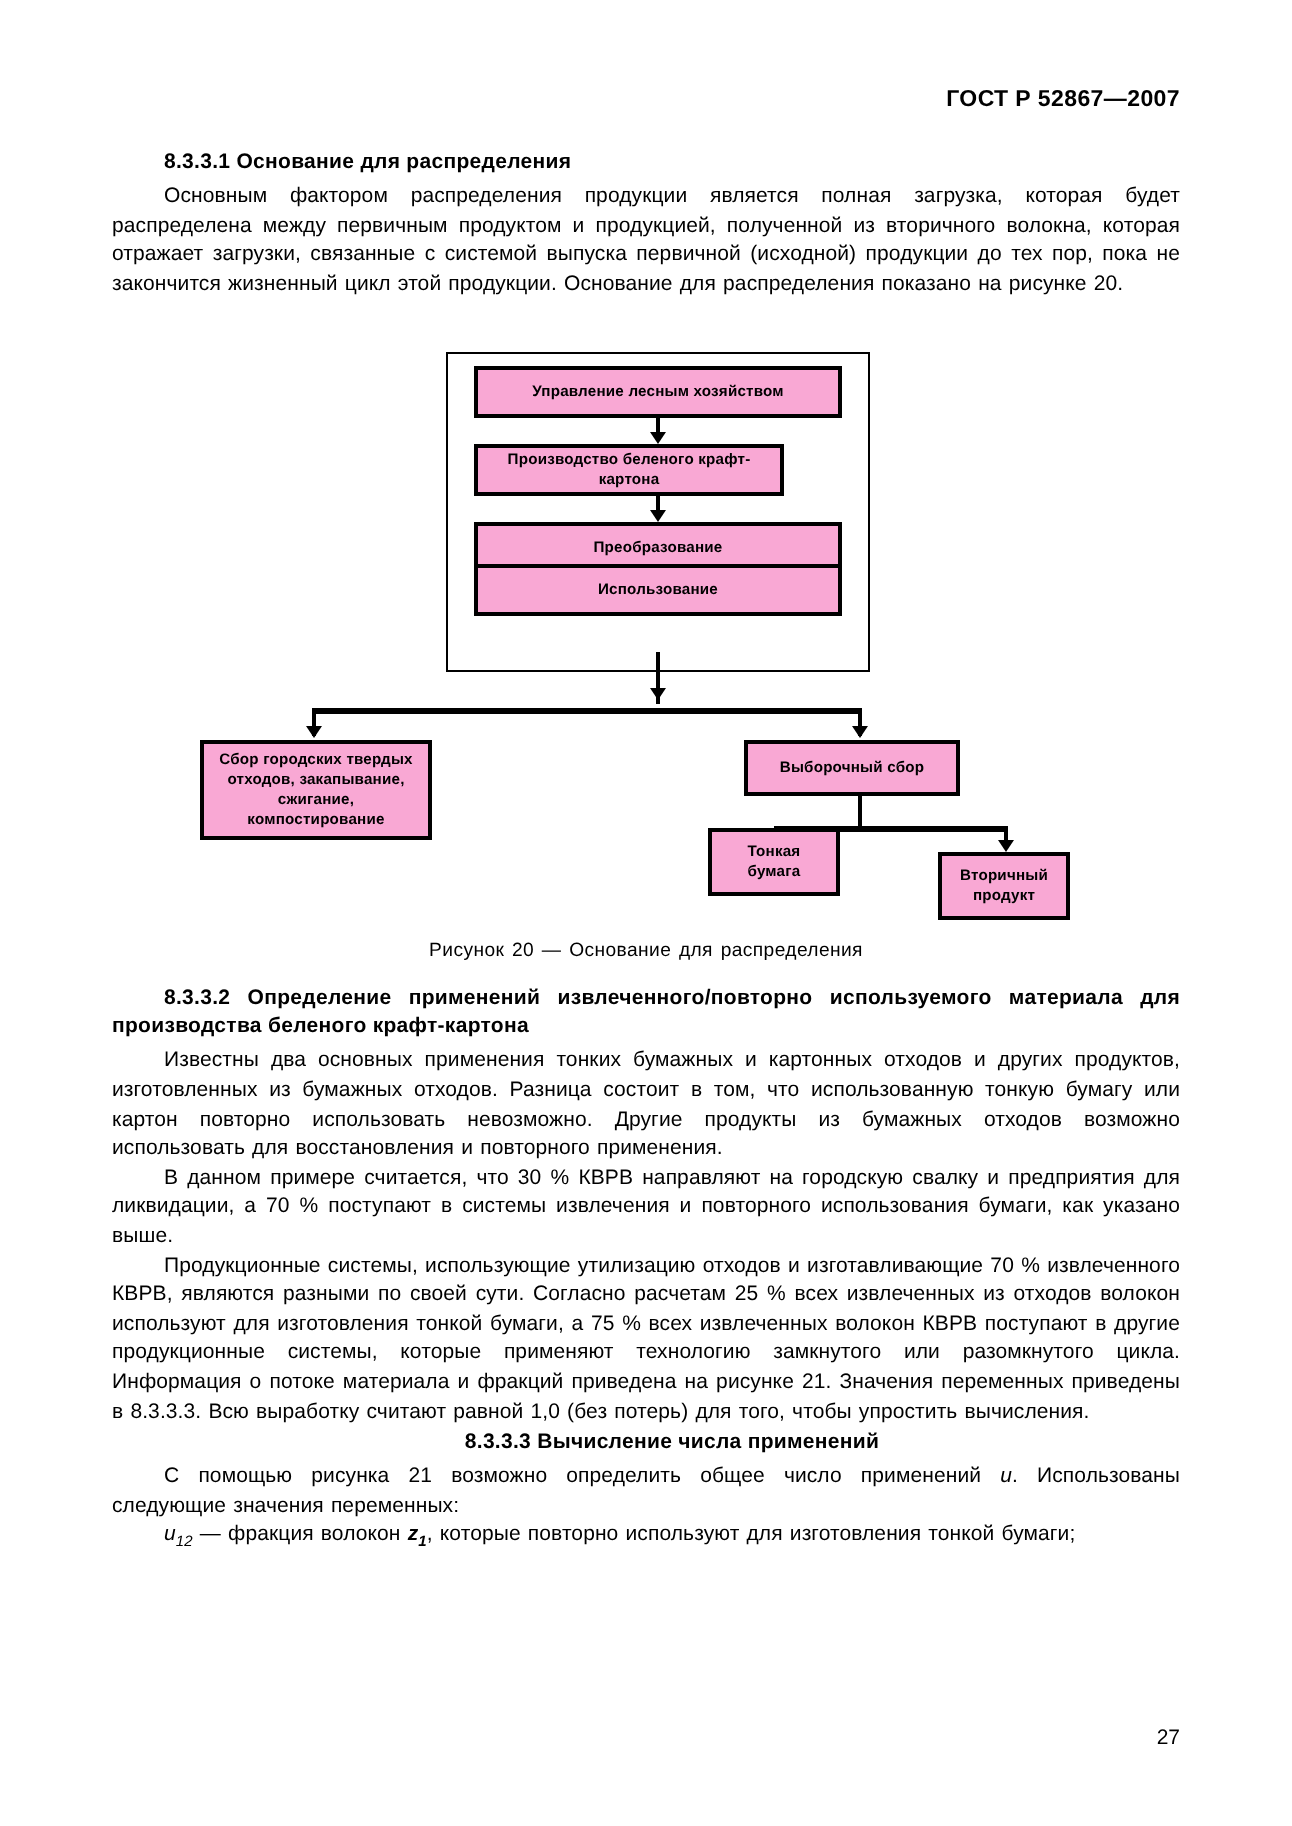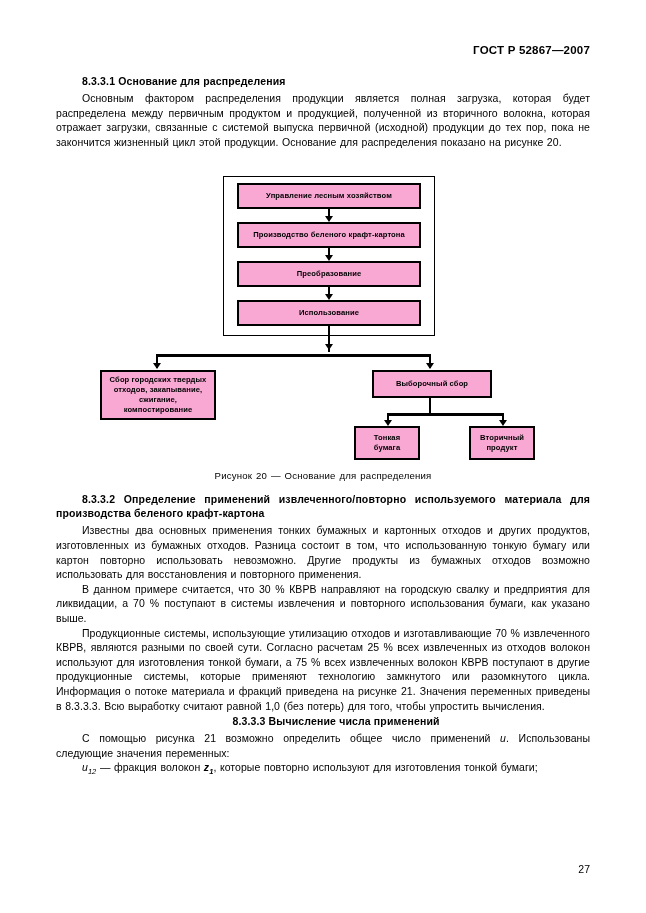--- a/index.html
+++ b/index.html
@@ -138,64 +138,64 @@
 
       <div class="group-box" style="left:167px; top:18px; width:212px; height:160px;"></div>
 
       <div class="node" style="left:181px; top:25px; width:184px; height:26px;">
         <span>Управление лесным хозяйством</span>
       </div>
 
       <div class="vline" style="left:272px; top:51px; height:10px;"></div>
       <div class="arrowhead" style="left:269px; top:58px;"></div>
 
-      <div class="node" style="left:181px; top:64px; width:184px; height:26px;">
+      <div class="node" style="left:181px; top:64px; width:155px; height:26px;">
         <span>Производство беленого крафт-картона</span>
       </div>
       <div class="vline" style="left:272px; top:90px; height:10px;"></div>
       <div class="arrowhead" style="left:269px; top:97px;"></div>
 
       <div class="node" style="left:181px; top:103px; width:184px; height:26px;">
         <span>Преобразование</span>
       </div>
       <div class="vline" style="left:272px; top:129px; height:10px;"></div>
       <div class="arrowhead" style="left:269px; top:136px;"></div>
 
-      <div class="node" style="left:181px; top:142px; width:184px; height:26px;">
+      <div class="node" style="left:181px; top:124px; width:184px; height:26px;">
         <span>Использование</span>
       </div>
 
       <div class="vline" style="left:272px; top:168px; height:26px;"></div>
       <div class="arrowhead" style="left:269px; top:186px;"></div>
 
       <div class="hline" style="left:100px; top:196px; width:275px;"></div>
 
       <div class="vline" style="left:100px; top:196px; height:14px;"></div>
       <div class="arrowhead" style="left:97px; top:205px;"></div>
 
       <div class="vline" style="left:373px; top:196px; height:14px;"></div>
       <div class="arrowhead" style="left:370px; top:205px;"></div>
 
       <div class="node" style="left:44px; top:212px; width:116px; height:50px; line-height:10px;">
         <span>Сбор городских твердых отходов, закапывание, сжигание, компостирование</span>
       </div>
 
-      <div class="node" style="left:316px; top:212px; width:120px; height:28px;">
+      <div class="node" style="left:316px; top:212px; width:108px; height:28px;">
         <span>Выборочный сбор</span>
       </div>
 
       <div class="vline" style="left:373px; top:240px; height:17px;"></div>
 
       <div class="hline" style="left:331px; top:255px; width:117px;"></div>
       <div class="vline" style="left:331px; top:255px; height:11px;"></div>
       <div class="arrowhead" style="left:328px; top:262px;"></div>
       <div class="vline" style="left:446px; top:255px; height:11px;"></div>
       <div class="arrowhead" style="left:443px; top:262px;"></div>
 
-      <div class="node" style="left:298px; top:268px; width:66px; height:34px; line-height:10px;">
+      <div class="node" style="left:298px; top:256px; width:66px; height:34px; line-height:10px;">
         <span>Тонкая бумага</span>
       </div>
 
       <div class="node" style="left:413px; top:268px; width:66px; height:34px; line-height:10px;">
         <span>Вторичный продукт</span>
       </div>
 
       <div class="fig-cap" style="top:312px;">Рисунок 20 — Основание  для  распределения</div>
     </div>
 

